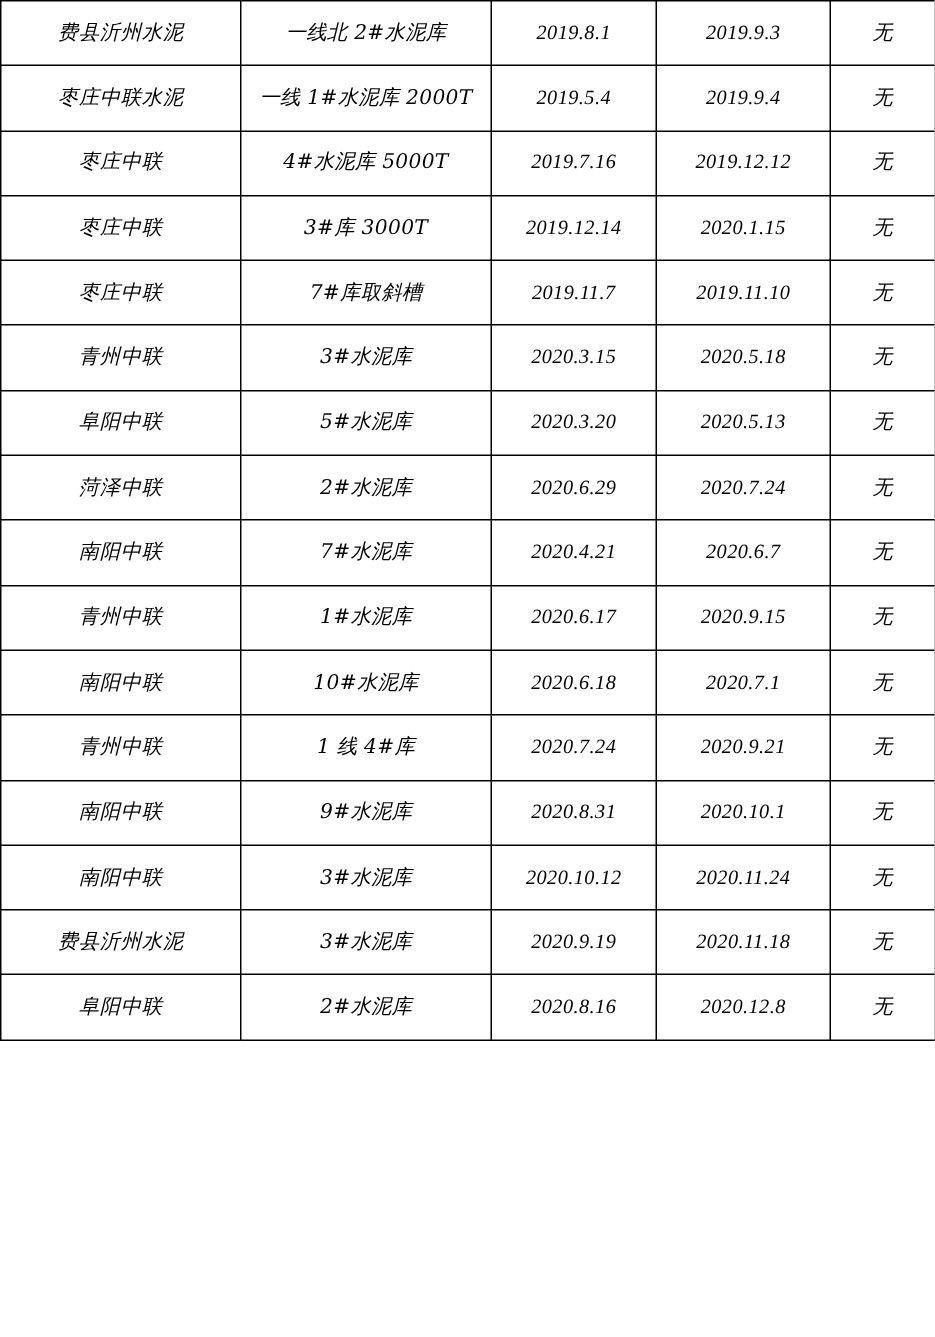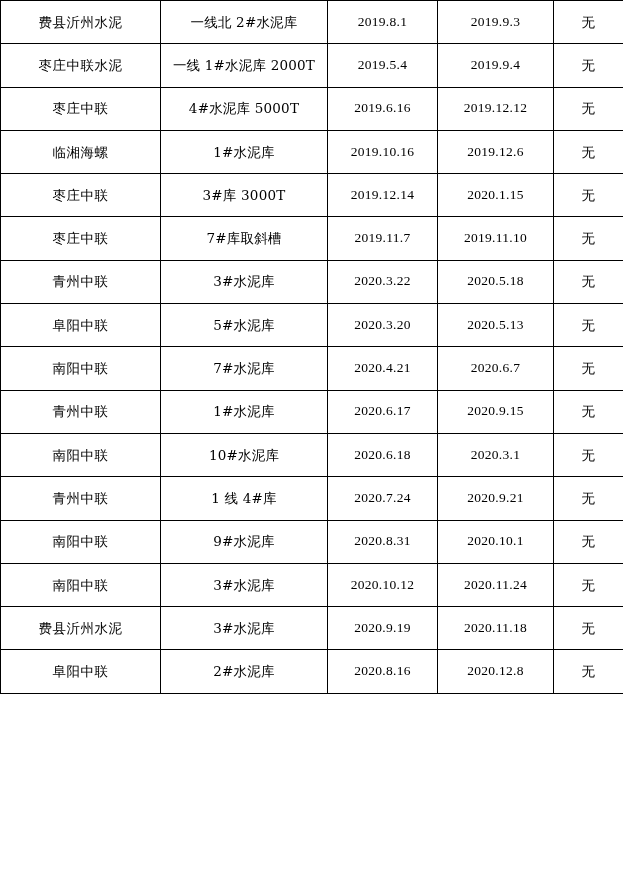--- a/index.html
+++ b/index.html
@@ -11,20 +11,21 @@
     width: 623px;
     height: 891px;
     font-family: "DejaVu Serif", "Liberation Serif", serif;
     color: #000000;
   }
   #sheet {
     width: 623px;
     height: 891px;
     position: relative;
     overflow: hidden;
+    font-style: italic;
   }
   table.data-table {
     border-collapse: collapse;
     width: 623px;
     table-layout: fixed;
     margin: 0;
     padding: 0;
   }
   table.data-table td {
     border: 1px solid #000000;
@@ -82,78 +83,78 @@
         <tr>
           <td class="col-company">枣庄中联水泥</td>
           <td class="col-item">一线 1#水泥库 2000T</td>
           <td class="col-date">2019.5.4</td>
           <td class="col-date">2019.9.4</td>
           <td class="col-note">无</td>
         </tr>
         <tr>
           <td class="col-company">枣庄中联</td>
           <td class="col-item">4#水泥库 5000T</td>
-          <td class="col-date">2019.6.16</td>
+          <td class="col-date">2019.7.16</td>
           <td class="col-date">2019.12.12</td>
-          <td class="col-note">无</td>
-        </tr>
-        <tr>
-          <td class="col-company">临湘海螺</td>
-          <td class="col-item">1#水泥库</td>
-          <td class="col-date">2019.10.16</td>
-          <td class="col-date">2019.12.6</td>
           <td class="col-note">无</td>
         </tr>
         <tr>
           <td class="col-company">枣庄中联</td>
           <td class="col-item">3#库 3000T</td>
           <td class="col-date">2019.12.14</td>
           <td class="col-date">2020.1.15</td>
           <td class="col-note">无</td>
         </tr>
         <tr>
           <td class="col-company">枣庄中联</td>
           <td class="col-item">7#库取斜槽</td>
           <td class="col-date">2019.11.7</td>
           <td class="col-date">2019.11.10</td>
           <td class="col-note">无</td>
         </tr>
         <tr>
           <td class="col-company">青州中联</td>
           <td class="col-item">3#水泥库</td>
-          <td class="col-date">2020.3.22</td>
+          <td class="col-date">2020.3.15</td>
           <td class="col-date">2020.5.18</td>
           <td class="col-note">无</td>
         </tr>
         <tr>
           <td class="col-company">阜阳中联</td>
           <td class="col-item">5#水泥库</td>
           <td class="col-date">2020.3.20</td>
           <td class="col-date">2020.5.13</td>
+          <td class="col-note">无</td>
+        </tr>
+        <tr>
+          <td class="col-company">菏泽中联</td>
+          <td class="col-item">2#水泥库</td>
+          <td class="col-date">2020.6.29</td>
+          <td class="col-date">2020.7.24</td>
           <td class="col-note">无</td>
         </tr>
         <tr>
           <td class="col-company">南阳中联</td>
           <td class="col-item">7#水泥库</td>
           <td class="col-date">2020.4.21</td>
           <td class="col-date">2020.6.7</td>
           <td class="col-note">无</td>
         </tr>
         <tr>
           <td class="col-company">青州中联</td>
           <td class="col-item">1#水泥库</td>
           <td class="col-date">2020.6.17</td>
           <td class="col-date">2020.9.15</td>
           <td class="col-note">无</td>
         </tr>
         <tr>
           <td class="col-company">南阳中联</td>
           <td class="col-item">10#水泥库</td>
           <td class="col-date">2020.6.18</td>
-          <td class="col-date">2020.3.1</td>
+          <td class="col-date">2020.7.1</td>
           <td class="col-note">无</td>
         </tr>
         <tr>
           <td class="col-company">青州中联</td>
           <td class="col-item">1 线 4#库</td>
           <td class="col-date">2020.7.24</td>
           <td class="col-date">2020.9.21</td>
           <td class="col-note">无</td>
         </tr>
         <tr>

